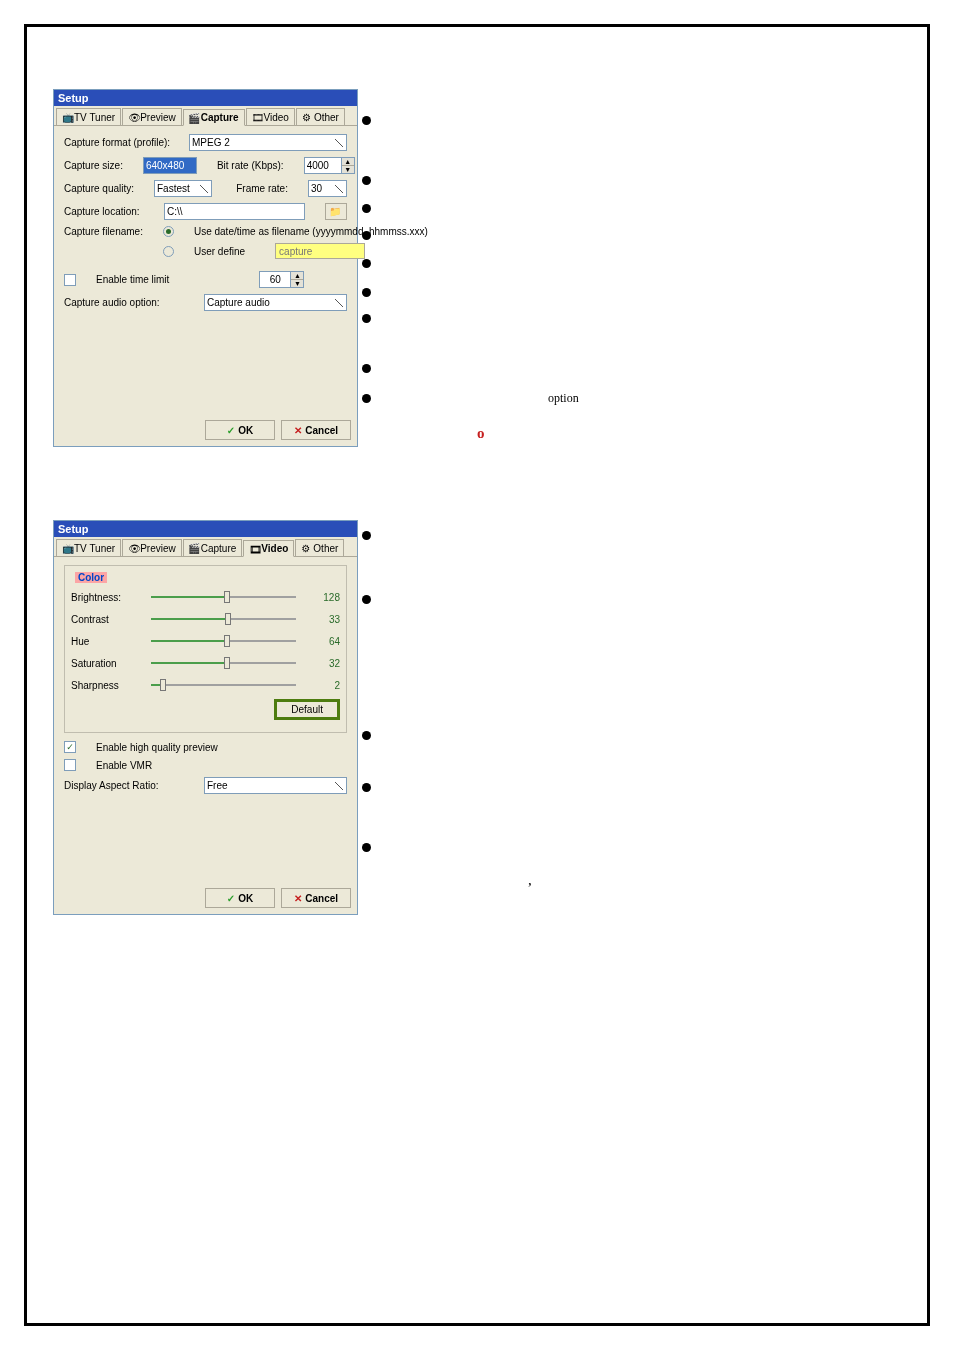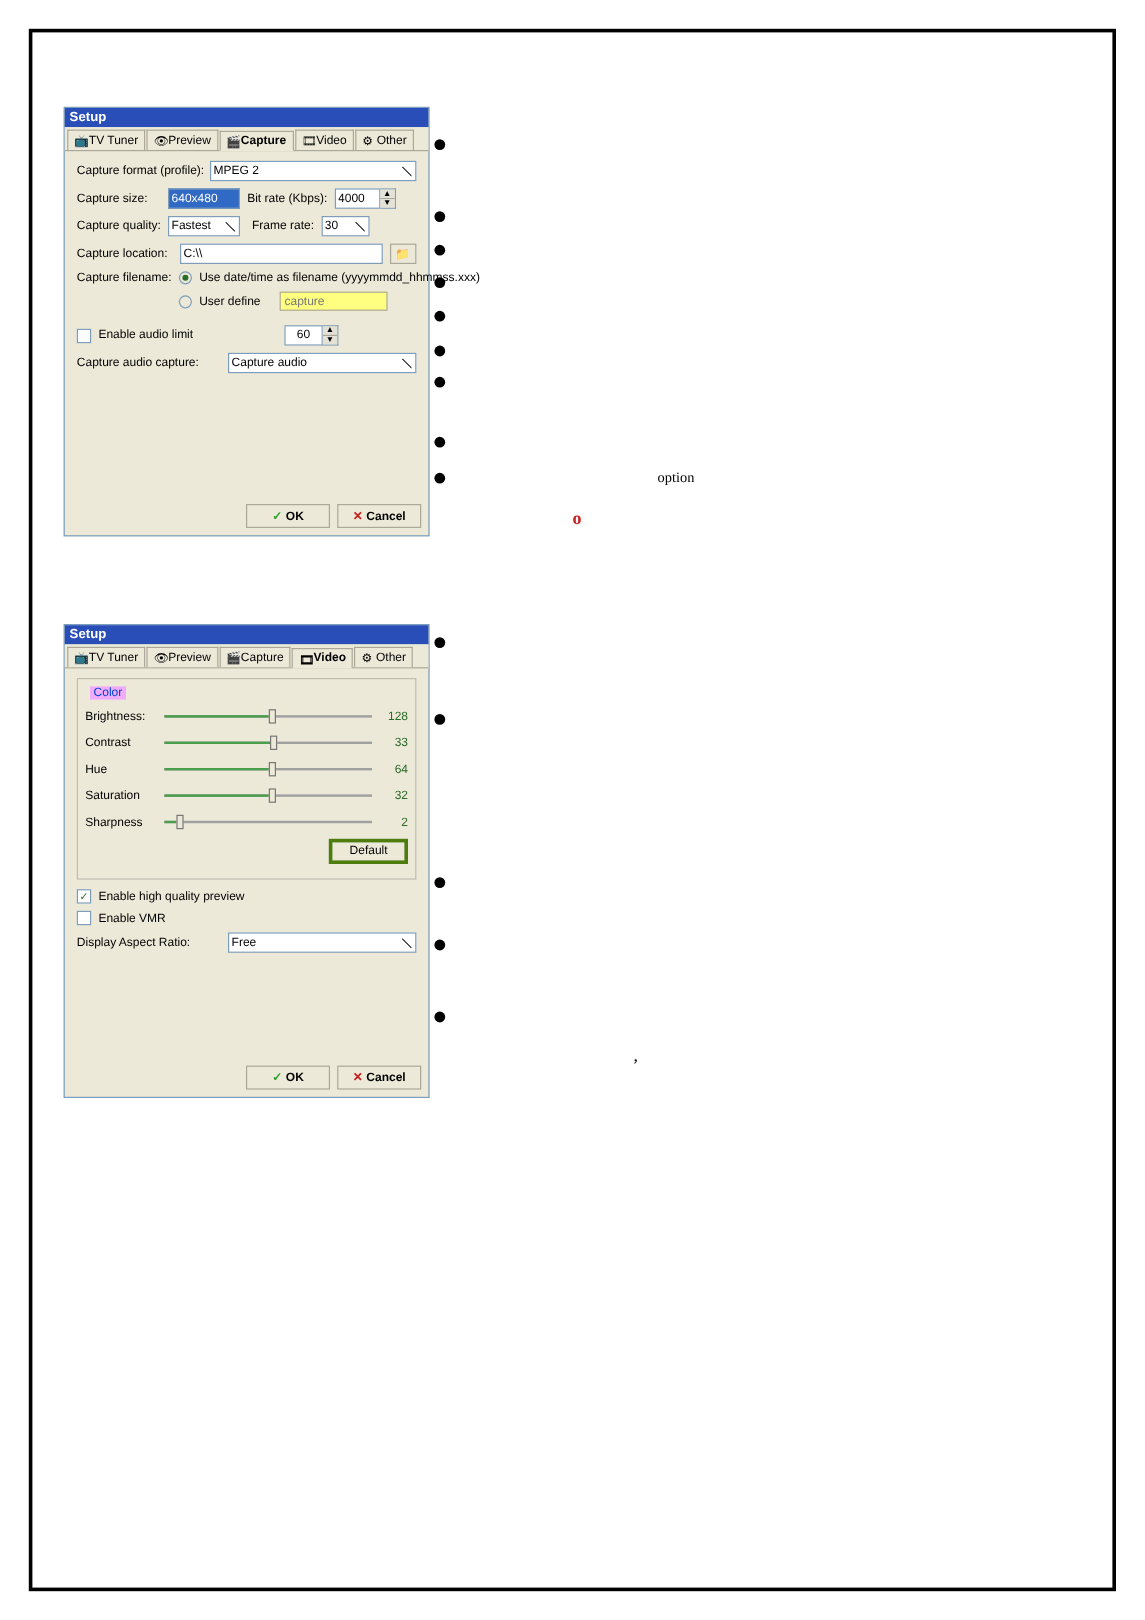--- a/index.html
+++ b/index.html
@@ -7,41 +7,41 @@
 .page-border{position:absolute;inset:24px;border:3px solid #000}
 .dlg{position:absolute;width:305px;background:#ece9d8;border:1px solid #7b9ebd}
 .dlg1{left:53px;top:89px;height:358px}
 .dlg2{left:53px;top:520px;height:395px}
 .titlebar{background:#2a4eb8;color:#fff;font-weight:bold;padding:2px 4px;font-size:11px}
 .tabs{display:flex;background:#ece9d8;padding:2px 2px 0 2px;border-bottom:1px solid #aca899}
 .tab{display:flex;align-items:center;gap:2px;padding:2px 5px;font-size:10px;border:1px solid #aca899;border-bottom:none;background:#ece9d8;margin-right:1px;cursor:pointer}
 .tab.active{background:#ece9d8;font-weight:bold;position:relative;top:1px;border-bottom:1px solid #ece9d8}
 .tabicon{width:10px;height:10px;display:inline-block}
 .panel{padding:8px 10px;height:calc(100% - 50px)}
-.row{display:flex;align-items:center;margin-bottom:6px;gap:6px}
+.row{display:flex;align-items:center;margin-bottom:6px;gap:20px}
 .lbl{color:#000;white-space:nowrap}
 .select,.input{border:1px solid #7f9db9;background:#fff;height:17px;padding:0 2px;font-size:10px}
 .select{appearance:none;padding-right:11px;background-image:linear-gradient(45deg,transparent 45%,#555 45%,#555 55%,transparent 55%);background-repeat:no-repeat;background-position:right 3px center;background-size:8px 8px}
 .sel-hl{background:#316ac5;color:#fff}
 .spin{display:flex}
 .spinbtns{display:flex;flex-direction:column;border:1px solid #7f9db9;border-left:none;width:13px}
 .spinbtns div{flex:1;background:#e4e2d7;border-bottom:1px solid #aca899;text-align:center;line-height:7px;font-size:7px;cursor:pointer}
 .spinbtns div:last-child{border-bottom:none}
 .chk{width:12px;height:12px;border:1px solid #7f9db9;background:#fff;display:inline-flex;align-items:center;justify-content:center;font-size:9px;color:#2a6b2a}
 .chk.checked::after{content:"✓"}
 .radio{width:11px;height:11px;border:1px solid #7f9db9;border-radius:50%;display:inline-flex;align-items:center;justify-content:center}
 .radio.sel::after{content:"";width:5px;height:5px;background:#2a6b2a;border-radius:50%}
 .yellowbox{background:#ffff80;border:1px solid #aca899;height:16px;padding:0 3px;display:flex;align-items:center;color:#777}
 .btnbar{position:absolute;bottom:6px;right:6px;display:flex;gap:6px}
 .btn{border:1px solid #aca899;background:#ece9d8;width:70px;height:20px;display:flex;align-items:center;justify-content:center;gap:3px;font-weight:bold;cursor:pointer}
 .ok-mark{color:#2a9e2a}
 .x-mark{color:#c62020}
 .browse-btn{width:22px;height:17px;border:1px solid #aca899;background:#ece9d8;display:flex;align-items:center;justify-content:center;font-size:10px;cursor:pointer}
 .groupbox{border:1px solid #c0bdaf;padding:6px;margin-bottom:8px}
-.grouptitle{color:#0046c8;font-weight:normal;margin:-12px 0 6px 4px;background:#f0abfc;display:inline-block;padding:0 3px}
+.grouptitle{color:#0046c8;font-weight:bold;margin:-12px 0 6px 4px;background:#fca5a5;display:inline-block;padding:0 3px}
 .slider{flex:1;position:relative;height:16px}
 .slider .track{position:absolute;top:7px;left:0;right:0;height:2px;background:#a0a0a0}
 .slider .track .fill{position:absolute;left:0;top:0;bottom:0;background:#4b9e4b}
 .slider .thumb{position:absolute;top:2px;width:6px;height:12px;background:#ece9d8;border:1px solid #777}
 .sval{width:24px;text-align:right;color:#2a6b2a}
 .defbtn{border:3px solid #4d7c0f;background:#ece9d8;padding:2px 14px;cursor:pointer}
 
 .bullets{position:absolute;left:362px}
 .bullets .dot{width:9px;height:9px;background:#000;border-radius:50%;position:absolute}
 .annot{position:absolute;font-family:'Times New Roman',serif}
@@ -116,31 +116,31 @@
             <span class="radio"></span>
             <span class="lbl">User define</span>
           <div class="yellowbox" style="width:90px;margin-left:10px">
               <span>capture</span>
             </div>
         </div>
       </div>
     </div>
     <div class="row">
       <span class="chk"></span>
-      <span class="lbl">Enable audio limit</span>
+      <span class="lbl">Enable time limit</span>
       <div class="spin" style="margin-left:70px">
         <input class="input" style="width: 32px; text-align: center;" value="60">
         <div class="spinbtns">
             <div>▲</div>
             <div>▼</div>
           </div>
       </div>
     </div>
     <div class="row">
-      <span class="lbl" style="width:120px">Capture audio capture:</span>
+      <span class="lbl" style="width:120px">Capture audio option:</span>
       <select class="select" style="flex:1"><option>Capture audio</option></select>
     </div>
   </div>
   <div class="btnbar">
     <div class="btn">
         <span class="ok-mark">✓</span>
         <span>OK</span>
       </div>
     <div class="btn">
         <span class="x-mark">✕</span>

